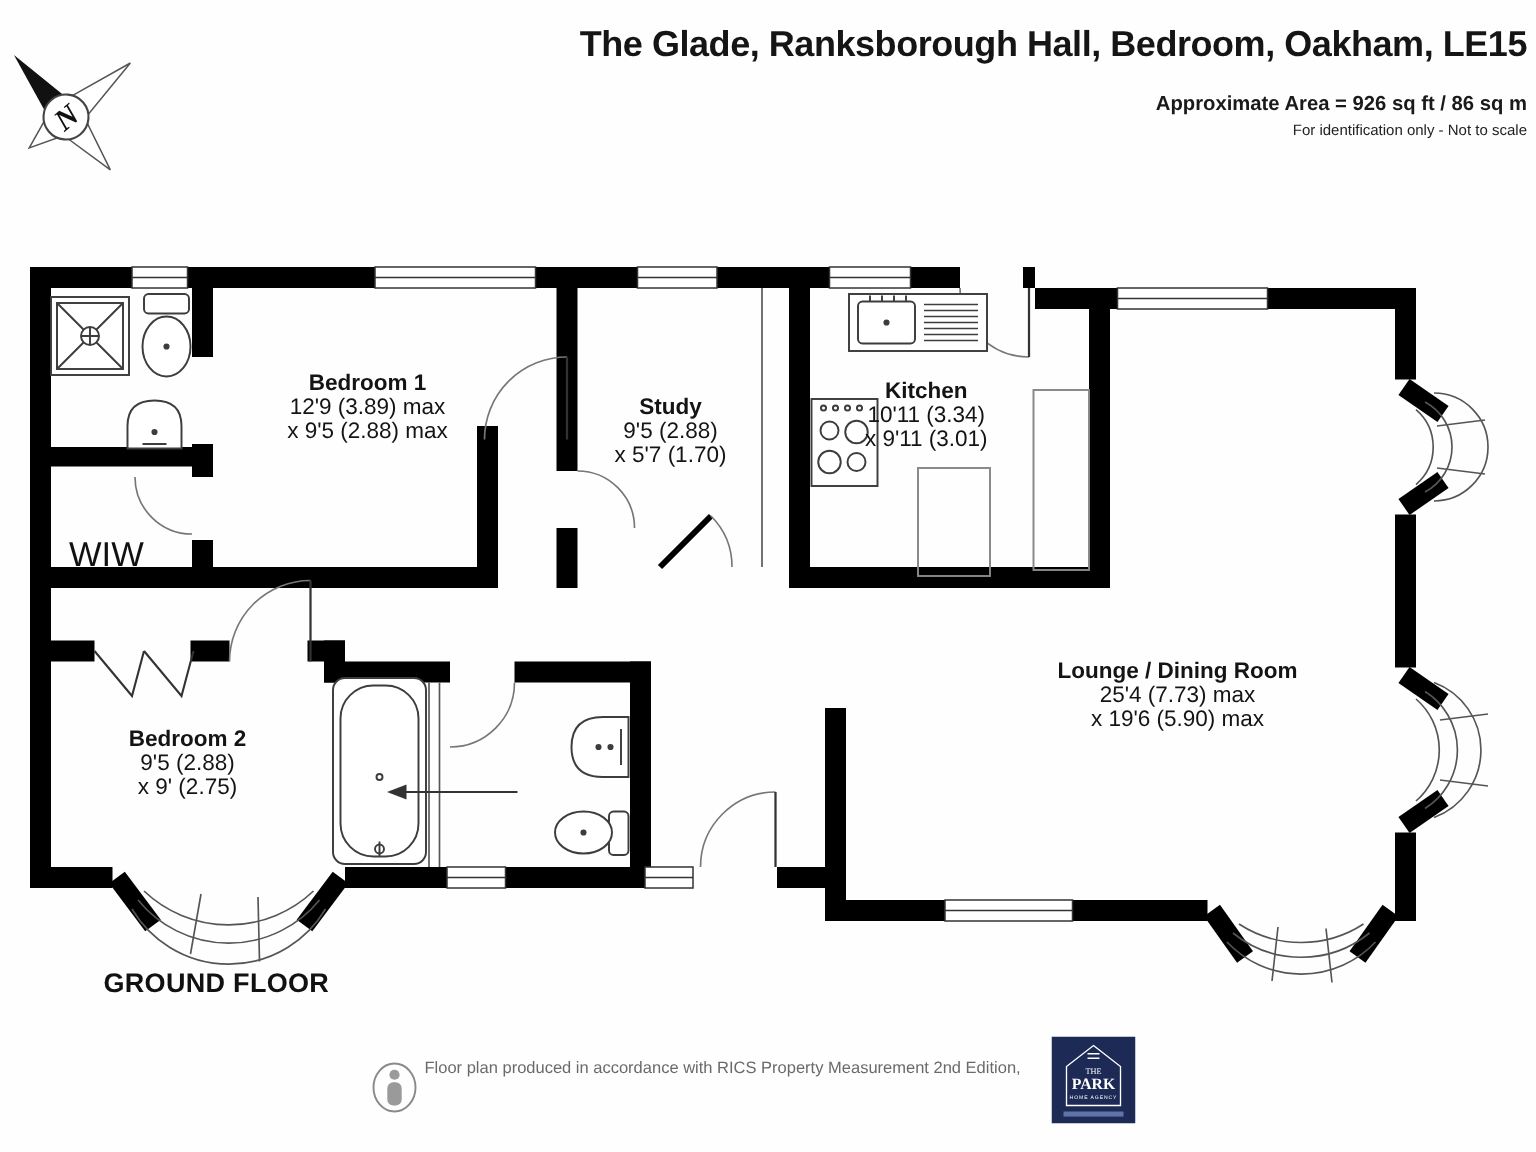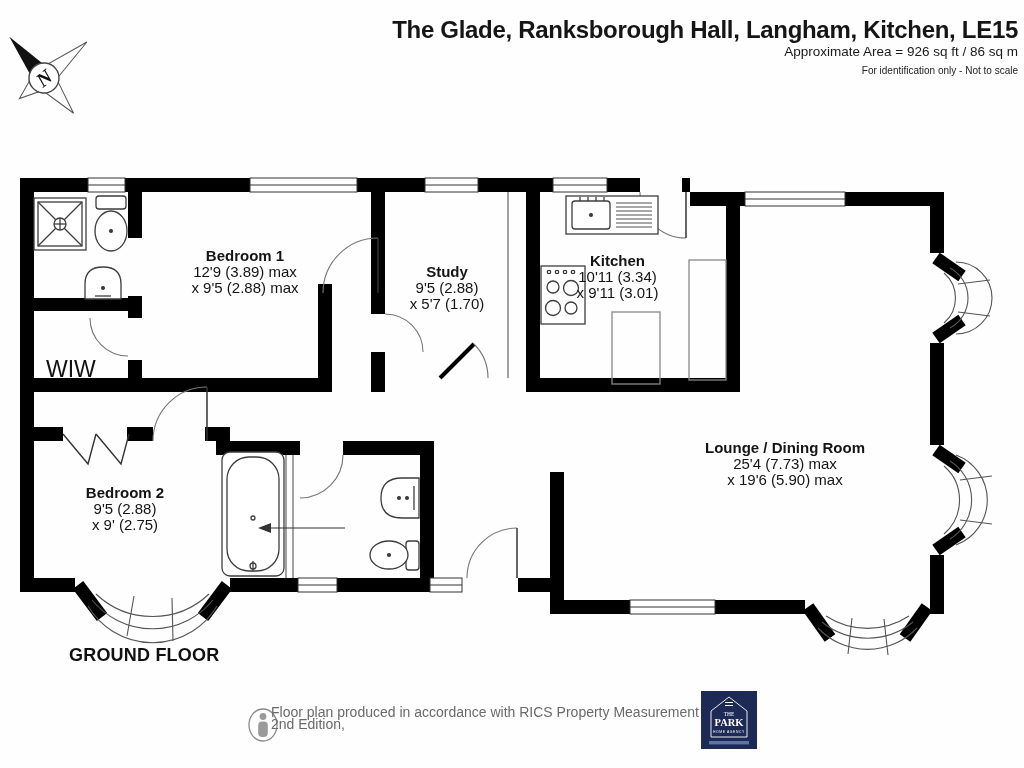--- a/index.html
+++ b/index.html
@@ -1,38 +1,38 @@
 <!DOCTYPE html>
 <html><head>
 <meta charset="utf-8">
 <style>
   html,body{margin:0;padding:0;background:#ffffff;}
   .page{position:relative;width:1024px;height:768px;background:#fefefe;overflow:hidden;
         font-family:"Liberation Sans",sans-serif;color:#111;}
   .header{position:absolute;top:16px;right:6px;text-align:right;}
   .title{font-size:24px;font-weight:bold;letter-spacing:-0.3px;color:#151515;}
-  .area{font-size:13.5px;font-weight:normal;margin-top:0;color:#1a1a1a;}
+  .area{font-size:13.5px;font-weight:bold;margin-top:17px;color:#1a1a1a;}
   .disclaimer{font-size:10px;margin-top:6px;color:#222;}
   .plan-svg{position:absolute;left:0;top:0;}
   .room-label{position:absolute;text-align:center;font-size:15px;line-height:16px;color:#141414;}
   .room-label .rname{font-weight:bold;}
   .wiw-label{position:absolute;left:46px;top:356px;font-size:23px;font-weight:normal;}
   .floor-label{position:absolute;left:69px;top:645px;font-size:18px;font-weight:bold;letter-spacing:0.2px;}
-  .footer-text{position:absolute;left:271px;top:707px;width:440px;font-size:14px;line-height:11.5px;color:#6a6a6a;}
+  .footer-text{position:absolute;left:283px;top:707px;width:440px;font-size:11px;line-height:11.5px;color:#6a6a6a;}
   .footer-text .cpy{margin-left:10px;}
   .park-logo{position:absolute;left:701px;top:691px;width:56px;height:58px;}
   .person-badge{position:absolute;left:246px;top:706px;}
 </style>
 </head>
 <body>
 
 <div class="page">
 
   <div class="header">
-    <div class="title">The Glade, Ranksborough Hall, Langham, Kitchen, LE15</div>
+    <div class="title">The Glade, Ranksborough Hall, Bedroom, Oakham, LE15</div>
     <div class="area">Approximate Area = 926 sq ft / 86 sq m</div>
     <div class="disclaimer">For identification only - Not to scale</div>
   </div>
 
   <svg class="plan-svg" width="1024" height="768" viewBox="0 0 1024 768">
 
     <g fill="#000000">
       <rect x="20" y="178" width="620" height="14"></rect>
         <rect x="682" y="178" width="8" height="14"></rect>
       <rect x="690" y="192" width="254" height="14"></rect>

